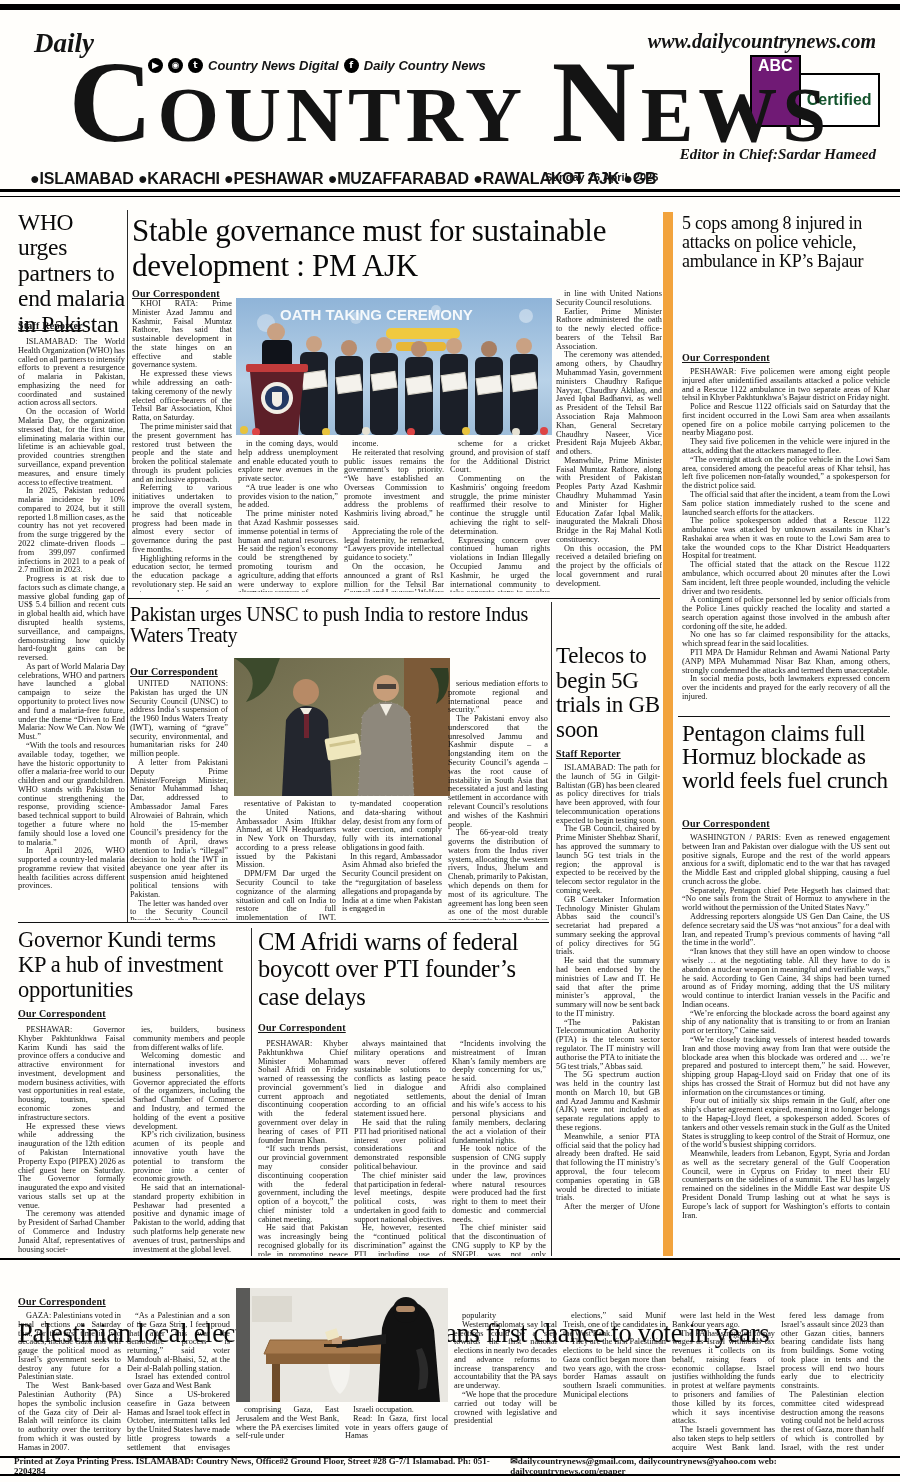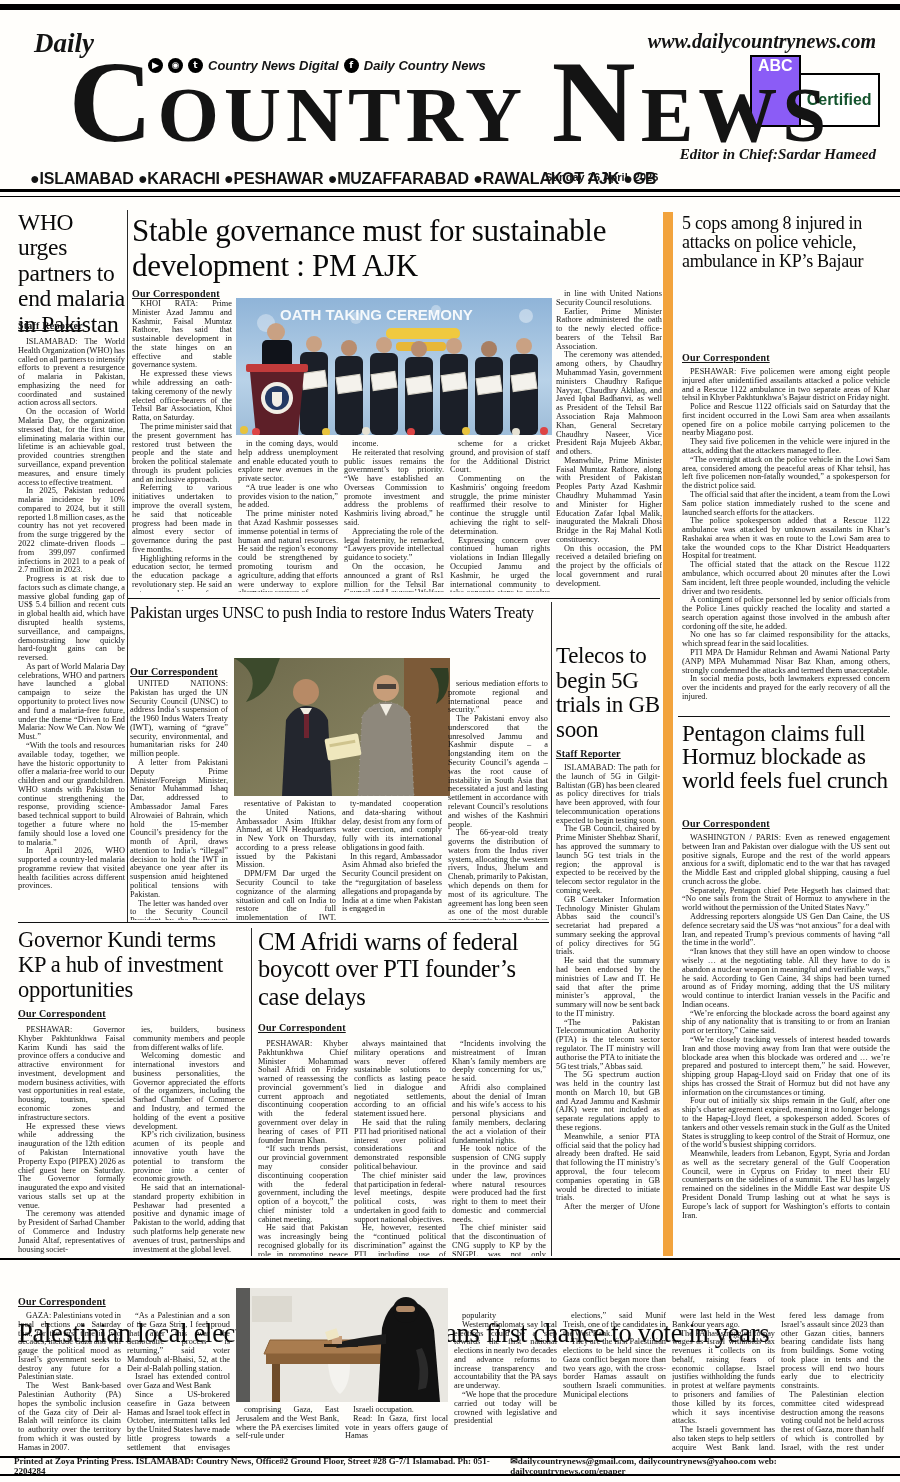--- a/index.html
+++ b/index.html
@@ -15,21 +15,21 @@
   .thickline{height:0;border-top:2.5px solid #000;}
   
   .topbar{left:0;top:4px;width:900px;height:6px;background:#000;}
   .daily{left:34px;top:28px;font-style:italic;font-weight:bold;font-size:27px;}
   .website{left:590px;top:30px;width:286px;text-align:right;font-weight:bold;font-style:italic;font-size:20px;}
   .social{left:148px;top:58px;display:flex;align-items:center;gap:5px;
           font-family:"Liberation Sans",sans-serif;font-weight:bold;font-style:italic;font-size:13px;}
   .sicon{display:inline-block;width:15px;height:15px;border-radius:50%;background:#000;color:#fff;
          font-size:9px;line-height:15px;text-align:center;font-style:normal;font-family:"DejaVu Sans",sans-serif;}
   .abcbadge{left:750px;top:55px;display:flex;font-family:"Liberation Sans",sans-serif;font-weight:bold;font-size:16px;}
-  .abcb{background:#8b5cf6;color:#fff;padding:0 6px;border:2px solid #000;}
+  .abcb{background:#701a75;color:#fff;padding:0 6px;border:2px solid #000;}
   .certb{background:#fff;color:#14532d;padding:16px 6px;border:2px solid #000;border-left:none;margin-top:18px;}
   .mast{left:28px;top:54px;width:844px;height:98px;text-align:center;line-height:96px;
         font-weight:bold;white-space:nowrap;letter-spacing:5px;}
   .mb{font-size:116px;} .ms{font-size:79px;}
   .editor{left:580px;top:146px;width:296px;text-align:right;font-weight:bold;font-style:italic;font-size:15px;}
   .cities{left:30px;top:170px;font-family:"Liberation Sans",sans-serif;font-weight:bold;font-size:16px;letter-spacing:-0.2px;}
   .date{left:545px;top:171px;font-family:"Liberation Sans",sans-serif;font-weight:bold;font-size:11px;}
   .headrule{left:0;top:189px;width:900px;height:4px;border-top:3px solid #000;border-bottom:1px solid #000;}
   .orange{left:663px;top:212px;width:10px;height:1044px;}
   .photo{display:block;}
@@ -186,21 +186,21 @@
       <p>“The overnight attack on the police vehicle in the Lowi Sam area, considered among the peaceful areas of Khar tehsil, has left five policemen non-fatally wounded,” a spokesperson for the district police said.</p>
       <p>The official said that after the incident, a team from the Lowi Sam police station immediately rushed to the scene and launched search efforts for the attackers.</p>
       <p>The police spokesperson added that a Rescue 1122 ambulance was attacked by unknown assailants in Khar’s Rashakai area when it was en route to the Lowi Sam area to take the wounded cops to the Khar District Headquarters Hospital for treatment.</p>
       <p>The official stated that the attack on the Rescue 1122 ambulance, which occurred about 20 minutes after the Lowi Sam incident, left three people wounded, including the vehicle driver and two residents.</p>
       <p>A contingent of police personnel led by senior officials from the Police Lines quickly reached the locality and started a search operation against those involved in the ambush after cordoning off the site, he added.</p>
       <p>No one has so far claimed responsibility for the attacks, which spread fear in the said localities.</p>
       <p>PTI MPA Dr Hamidur Rehman and Awami National Party (ANP) MPA Muhammad Nisar Baz Khan, among others, strongly condemned the attacks and termed them unacceptable.</p>
       <p>In social media posts, both lawmakers expressed concern over the incidents and prayed for the early recovery of all the injured.</p>
     </div>
 
-  <h2 class="hl abs" style="left:130px;top:604px;width:430px;font-size:16px;line-height:1.07;">Pakistan urges UNSC to push India to restore Indus Waters Treaty</h2>
+  <h2 class="hl abs" style="left:130px;top:604px;width:430px;font-size:20px;line-height:1.07;">Pakistan urges UNSC to push India to restore Indus Waters Treaty</h2>
   <div class="abs byline" style="left:130px;top:666px;">Our Correspondent</div>
   <svg class="abs photo" style="left:234px;top:658px;" width="216" height="138" viewBox="0 0 216 138">
     <defs>
       <linearGradient id="golive" x1="0" y1="0" x2="1" y2="1">
         <stop offset="0" stop-color="#6e6a4c"></stop>
           <stop offset="1" stop-color="#8f8a66"></stop>
       </linearGradient>
     </defs>
     <rect width="216" height="138" fill="url(#golive)"></rect>
     <rect x="170" y="0" width="46" height="138" fill="#7c5a38"></rect>

